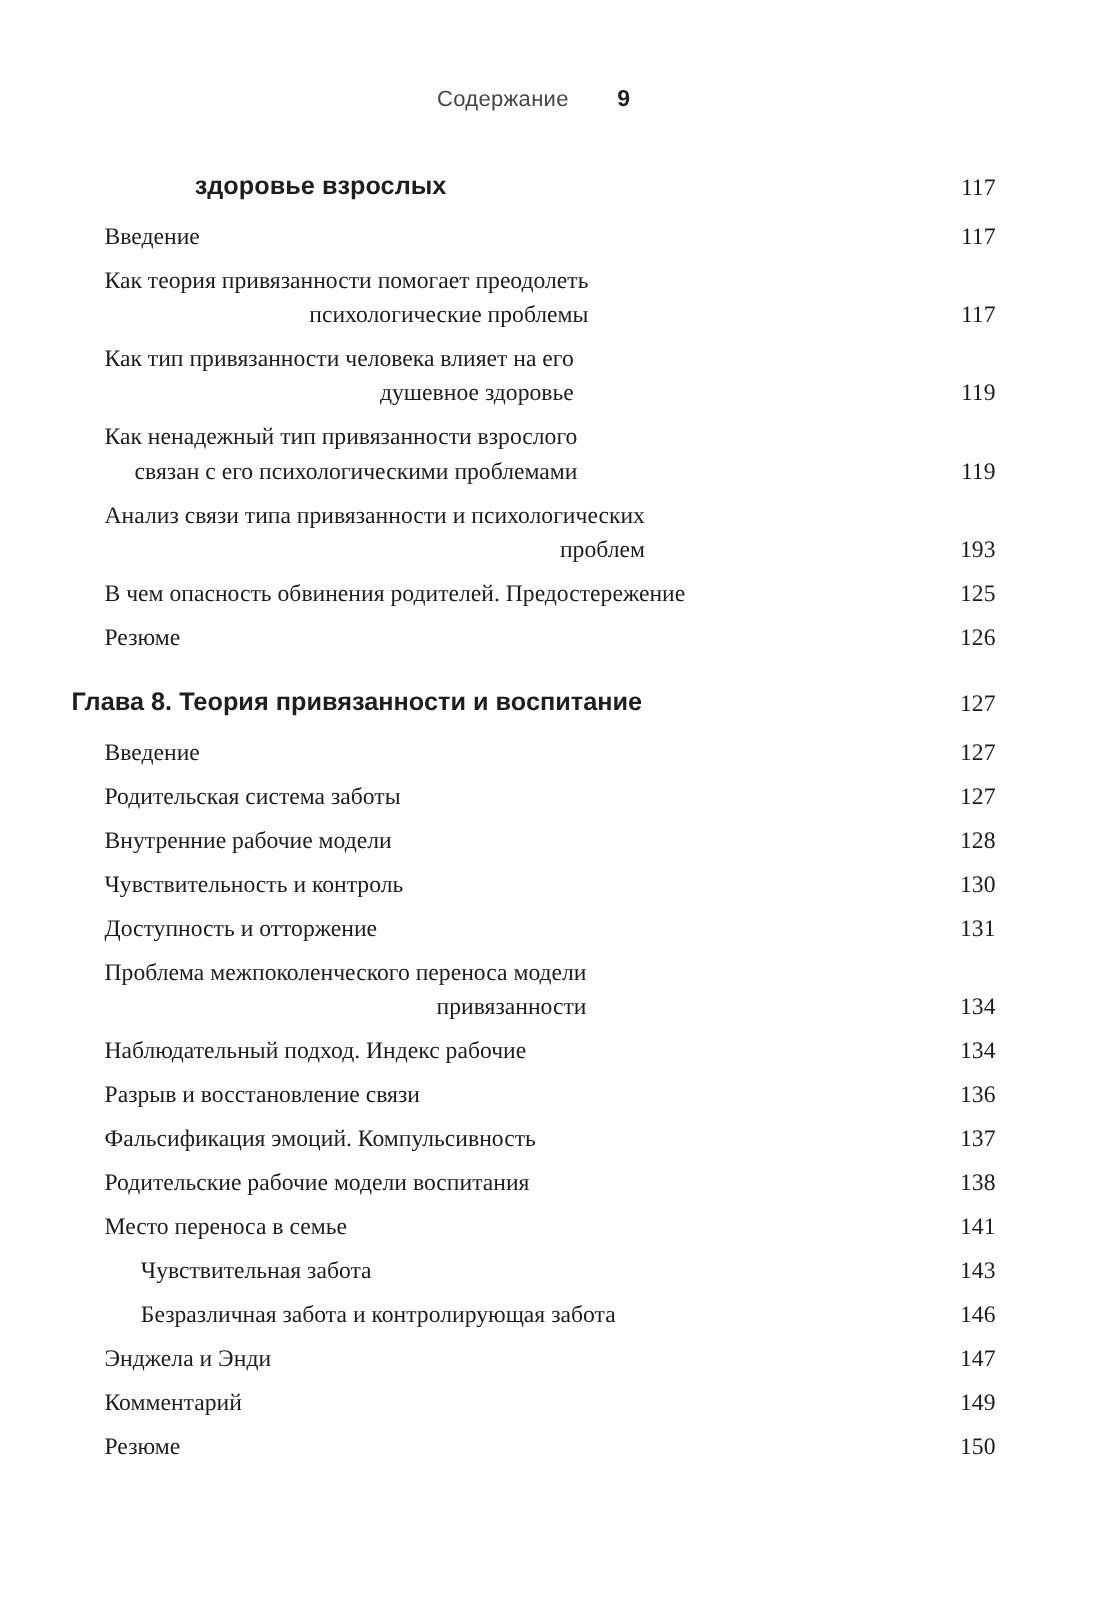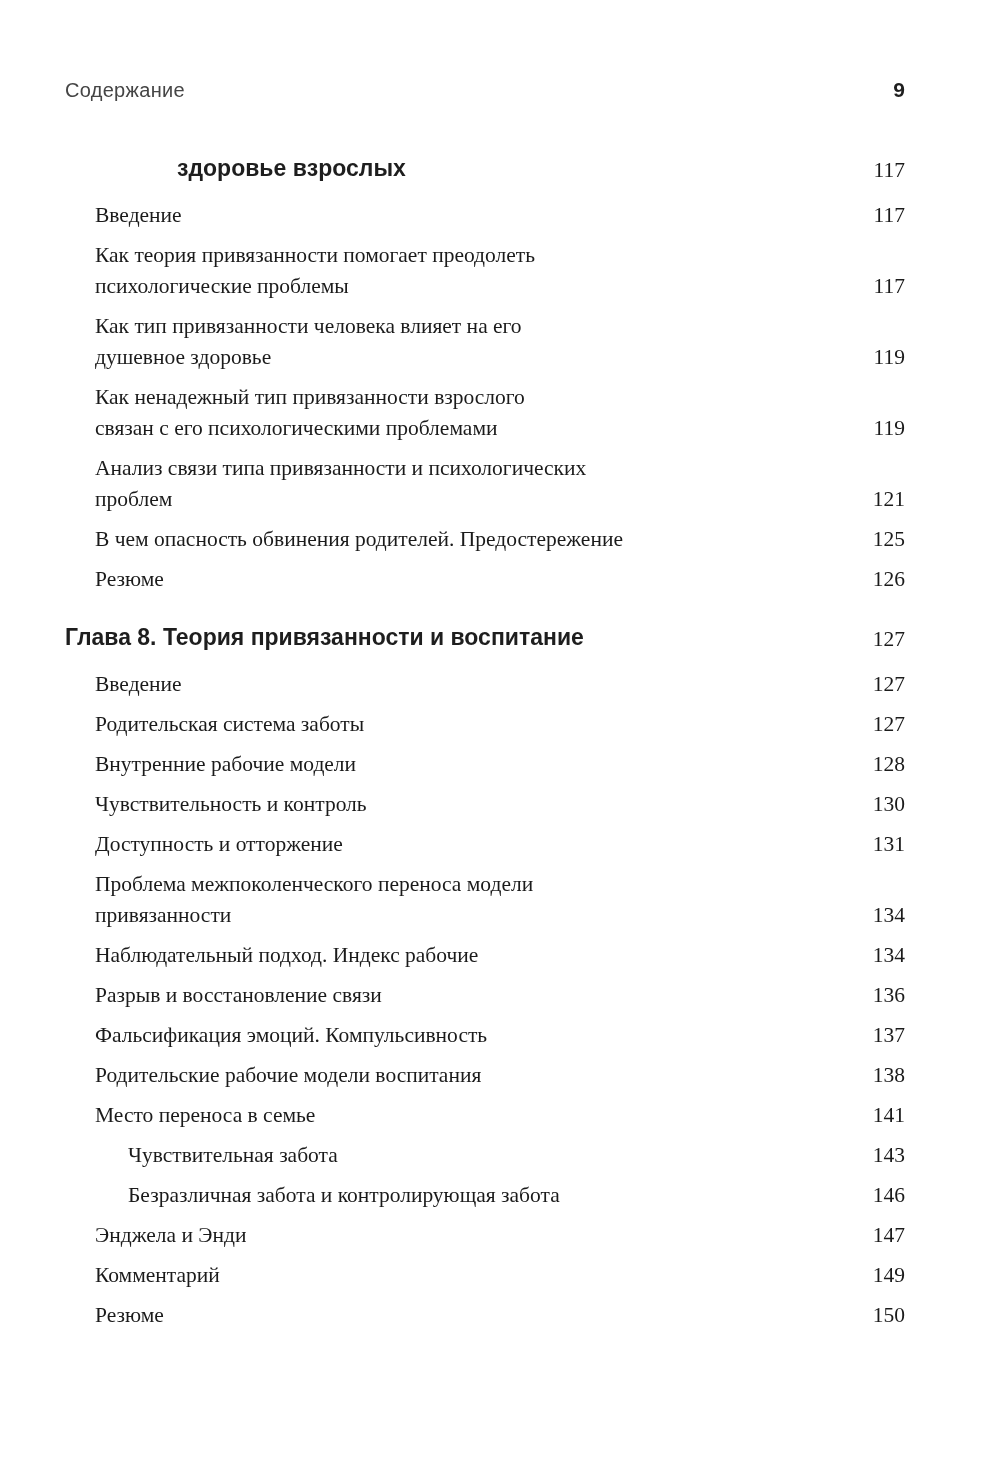--- a/index.html
+++ b/index.html
@@ -15,21 +15,21 @@
     margin: 0 auto;
     background: #ffffff;
     padding: 78px 95px 40px 65px;
     overflow: hidden;
     color: #1c1c1c;
     font-family: "Liberation Serif", serif;
   }
   
   .header {
     display: flex;
-    justify-content: space-between;
+    justify-content: center;
     align-items: baseline;
     gap: 44px;
     margin-bottom: 46px;
     font-family: "Liberation Sans", sans-serif;
   }
   .header-title {
     font-size: 20px;
     color: #454545;
     letter-spacing: 0.3px;
   }
@@ -60,20 +60,21 @@
   .entry {
     display: flex;
     align-items: flex-end;
     margin-left: 30px;
     margin-bottom: 9px;
   }
   .entry-text {
     font-size: 21.5px;
     line-height: 31px;
     color: #1b1b1b;
+    text-align: right;
   }
   .entry.sub .entry-text {
     padding-left: 33px;
   }
   .page-num {
     margin-left: auto;
     padding-left: 24px;
     font-family: Liberation Serif, serif;
     font-weight: normal;
     font-size: 21.5px;
@@ -124,21 +125,21 @@
             <div>Как ненадежный тип привязанности взрослого</div>
             <div>связан с его психологическими проблемами</div>
           </div>
           <div class="page-num">119</div>
         </div>
         <div class="entry">
           <div class="entry-text">
             <div>Анализ связи типа привязанности и психологических</div>
             <div>проблем</div>
           </div>
-          <div class="page-num">121</div>
+          <div class="page-num">193</div>
         </div>
         <div class="entry">
           <div class="entry-text">
             <div>В чем опасность обвинения родителей. Предостережение</div>
           </div>
           <div class="page-num">125</div>
         </div>
         <div class="entry">
           <div class="entry-text">
             <div>Резюме</div>

